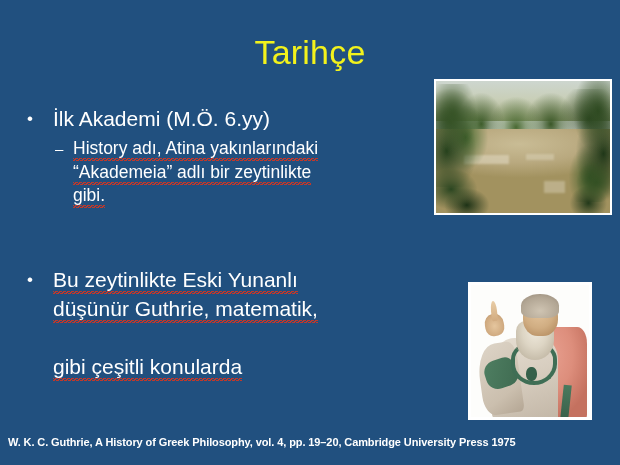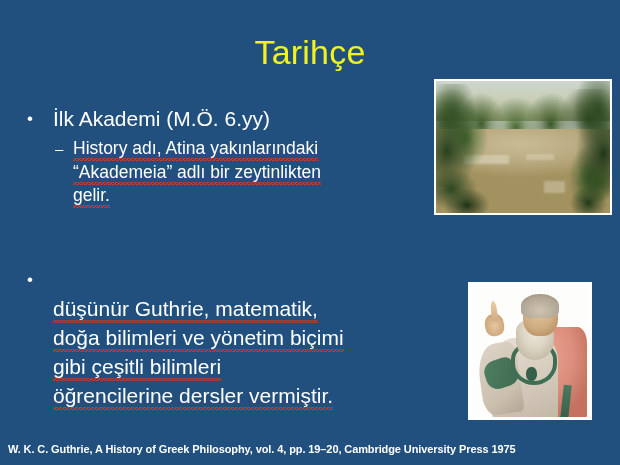--- a/index.html
+++ b/index.html
@@ -89,21 +89,21 @@
     background-repeat: repeat-x;
     background-size: 4px 3px;
     background-position: left bottom 0px;
     padding-bottom: 3px;
   }
 
   
   #footer {
     position: absolute;
     left: 8px;
-    bottom: 9px;
+    bottom: 16px;
     font-size: 11px;
     line-height: 14px;
     color: #ffffff;
     font-weight: bold;
     letter-spacing: -0.1px;
     white-space: nowrap;
   }
 
   
   .picture {
@@ -298,39 +298,38 @@
     <div class="bullet-row lvl1">
       <span class="bullet-mark">•</span>
       <span>İlk Akademi (M.Ö. 6.yy)</span>
     </div>
 
     <div id="block-1-sub">
       <div class="bullet-row lvl2">
         <span class="bullet-mark">–</span>
         <span class="sp">History adı, Atina yakınlarındaki</span>
         <br>
-        <span class="sp">“Akademeia” adlı bir zeytinlikten</span>
+        <span class="sp">“Akademeia” adlı bir zeytinlikte</span>
         <br>
-        <span class="sp">gelir.</span>
+        <span class="sp">gibi.</span>
       </div>
     </div>
 
   </div>
 
   <div class="body-block" id="block-2">
     <div class="bullet-row lvl1">
       <span class="bullet-mark">•</span>
+      <span class="sp">Bu zeytinlikte Eski Yunanlı</span>
       <br>
       <span class="sp">düşünür Guthrie, matematik,</span>
       <br>
-      <span class="sp">doğa bilimleri ve yönetim biçimi</span>
       <br>
-      <span class="sp">gibi çeşitli bilimleri</span>
+      <span class="sp">gibi çeşitli konularda</span>
       <br>
-      <span class="sp">öğrencilerine dersler vermiştir.</span>
     </div>
   </div>
 
   <div class="picture" id="picture-akademeia">
     <div class="ph-sky"></div>
     <div class="ph-trees-back"></div>
     <div class="ph-ground"></div>
     <div class="ph-ruin-1"></div>
     <div class="ph-ruin-2"></div>
     <div class="ph-ruin-3"></div>

